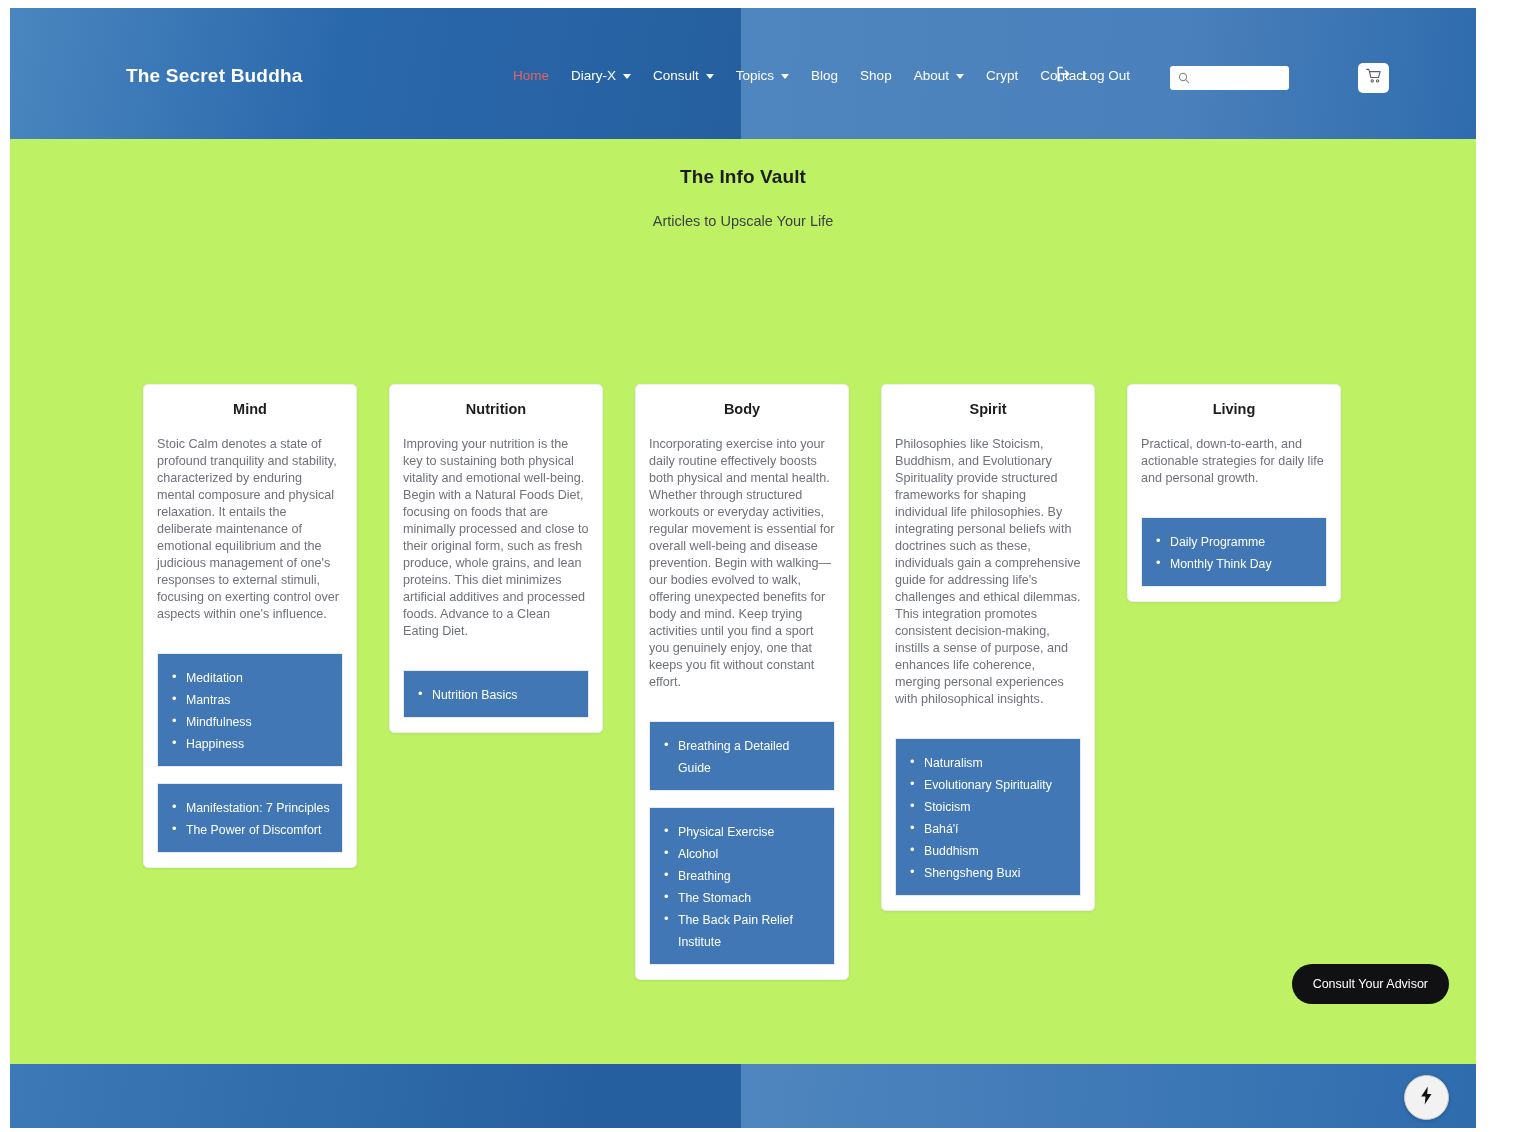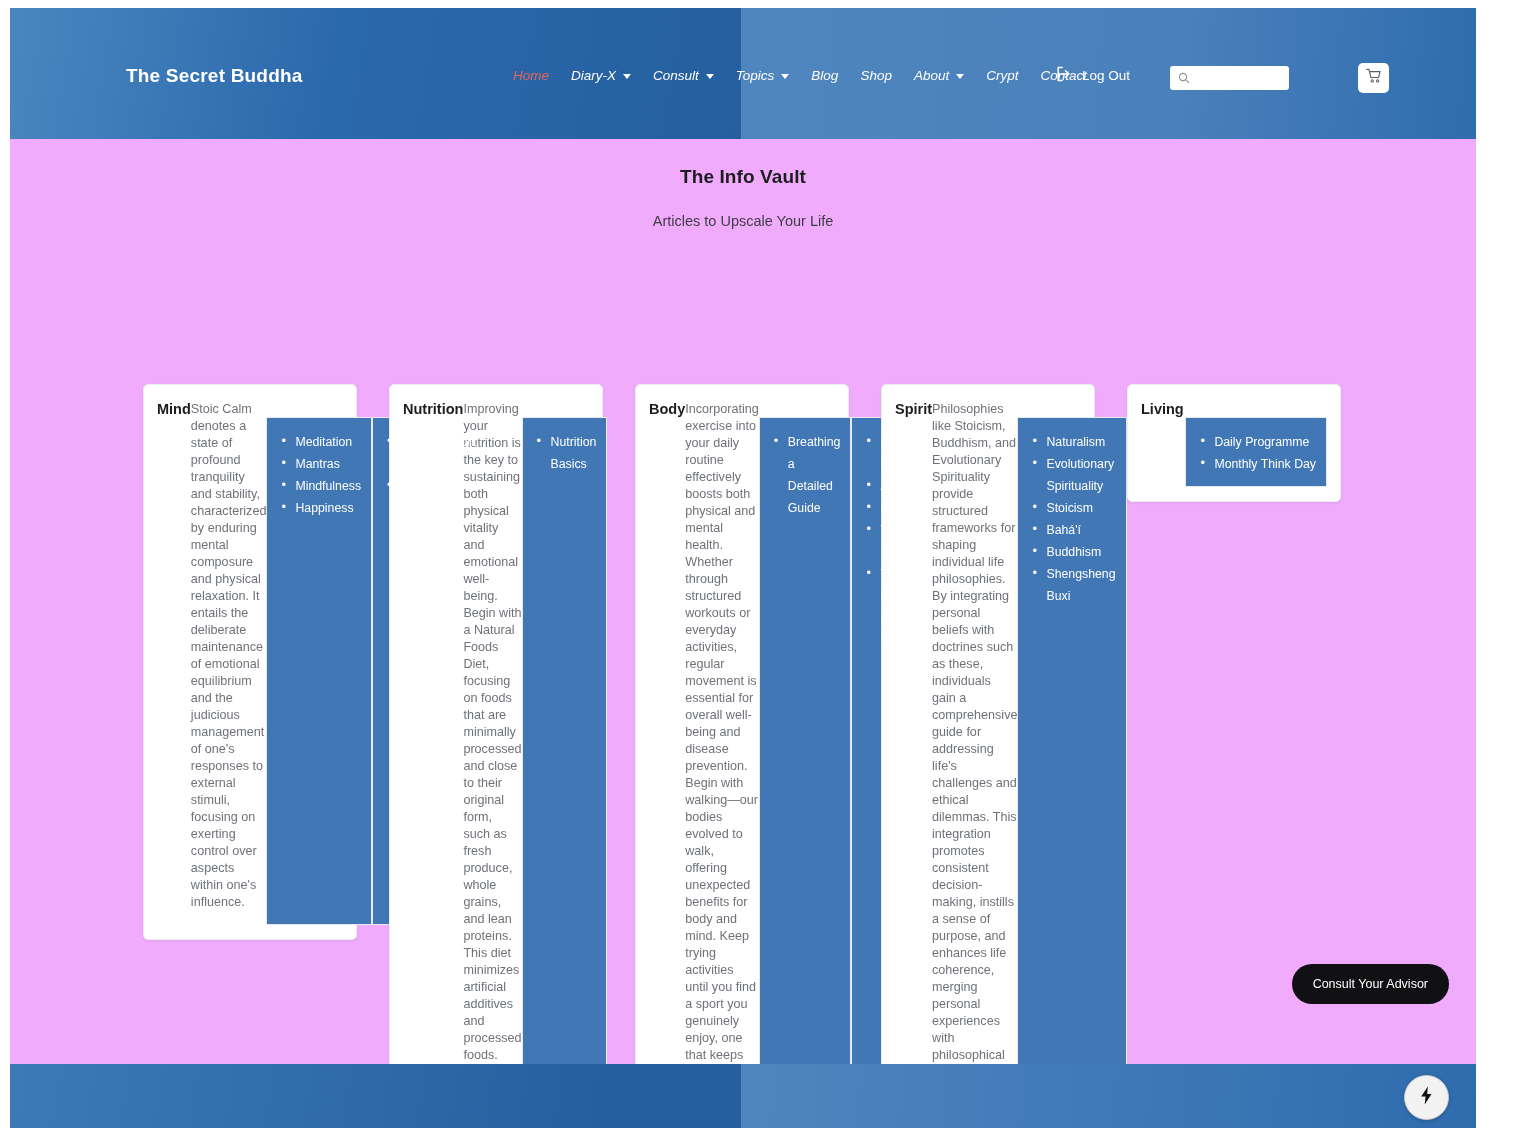--- a/index.html
+++ b/index.html
@@ -37,21 +37,21 @@
     position: relative; z-index: 5;
     height: 166px;
     display: flex; align-items: center;
   }
   .brand {
     position: absolute; left: 116px; top: 57px;
     color: #ffffff; font-size: 19px; font-weight: 700; letter-spacing: .2px;
   }
   .nav {
     position: absolute; left: 492px; top: 60px;
-    display: flex; align-items: flex-start; gap: 0px; font-style: italic;
+    display: flex; align-items: flex-start; gap: 0px;
   }
   .nav-item {
     color: #ffffff; font-size: 13.5px; padding: 0 11px;
     display: flex; align-items: center; gap: 7px; white-space: nowrap;
     cursor: pointer;
   }
   .nav-item.active { color: #e2645f; }
   .caret {
     display: inline-block; width: 0; height: 0;
     border-left: 4.5px solid transparent;
@@ -75,42 +75,42 @@
     background: transparent;
   }
   .cart-btn {
     position: absolute; left: 1348px; top: 55px;
     width: 31px; height: 30px; background: #fff; border-radius: 5px;
     display: flex; align-items: center; justify-content: center;
     cursor: pointer;
   }
 
   
-  #main { position: relative; height: 925px; background: #f0abfc; }
+  #main { position: relative; height: 925px; background: #bef264; }
   .page-title {
     text-align: center; font-size: 19px; font-weight: 700;
     color: #1d1d1f; padding-top: 27px; letter-spacing: .1px;
   }
   .page-sub {
     text-align: center; font-size: 14.5px; color: #3e3e42;
     padding-top: 25px;
   }
 
   .cards {
     position: absolute; left: 133px; top: 245px;
     display: flex; gap: 32px; align-items: flex-start;
   }
   .card {
     width: 214px;
     background: #ffffff;
     border: 1px solid #eceef0;
     border-radius: 5px;
     box-shadow: 0 1px 3px rgba(20,30,50,.07);
     padding: 16px 13px 14px 13px;
-    display: flex; flex-direction: row;
+    display: flex; flex-direction: column;
   }
   .card-title {
     text-align: center; font-size: 14.5px; font-weight: 700;
     color: #1d1d1f; margin-bottom: 19px;
   }
   .card-body {
     font-size: 12.6px; line-height: 17px; color: #6e7278;
     margin-bottom: 14px;
   }
   .card-spacer { flex: 1 1 auto; }
@@ -299,20 +299,21 @@
               <li>Evolutionary Spirituality</li>
               <li>Stoicism</li>
               <li>Bahá'í</li>
               <li>Buddhism</li>
               <li>Shengsheng Buxi</li>
             </ul>
           </div>
         </div>
         <div class="card">
           <div class="card-title">Living</div>
+          <div class="card-body">Practical, down-to-earth, and actionable strategies for daily life and personal growth.</div>
           <div class="card-spacer"></div>
           <div class="link-box">
             <ul>
               <li>Daily Programme</li>
               <li>Monthly Think Day</li>
             </ul>
           </div>
         </div>
       </div>
 

